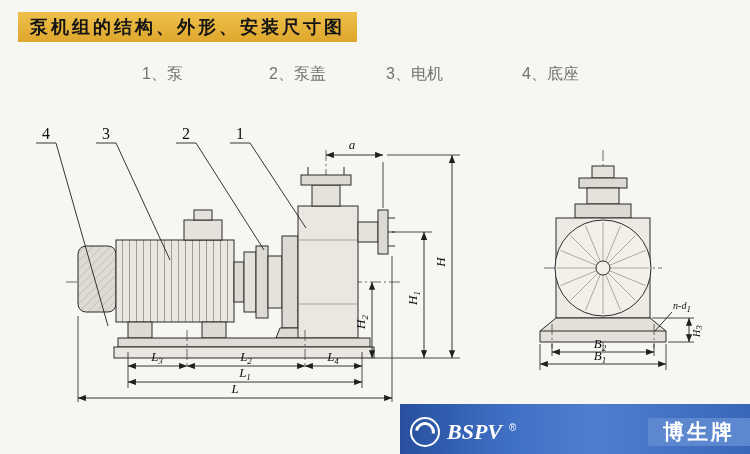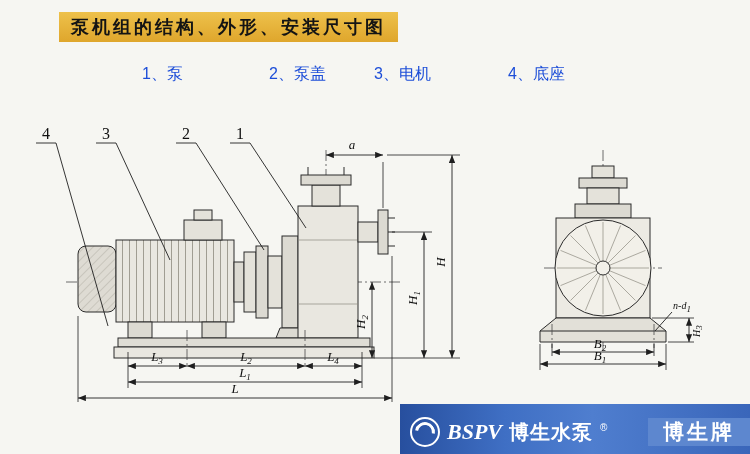--- a/index.html
+++ b/index.html
@@ -4,24 +4,24 @@
 <style>
   html,body{margin:0;padding:0;}
   .page{
     position:relative;width:750px;height:454px;overflow:hidden;
     background:#f6f6f2;
     font-family:"Liberation Sans",sans-serif;
   }
   .title{
     position:absolute;left:18px;top:12px;
     background:linear-gradient(180deg,#eec14b,#dfa62c);
-    padding:3px 12px;font-size:18px;font-weight:bold;letter-spacing:3px;color:#141414;margin-left:41px;
-  }
-  .legend-item{position:absolute;top:64px;font-size:16px;color:#1d4ed8;}
-  .li0{left:142px}.li1{left:269px}.li2{left:374px}.li3{left:508px}
+    padding:3px 12px;font-size:18px;font-weight:bold;letter-spacing:3px;color:#141414;
+  }
+  .legend-item{position:absolute;top:64px;font-size:16px;color:#737373;}
+  .li0{left:142px}.li1{left:269px}.li2{left:386px}.li3{left:522px}
 
   svg.drawing{position:absolute;left:0;top:0;}
   .ol{stroke:#2b2b2b;stroke-width:1;}
   .thin{stroke:#8d8a80;stroke-width:0.7;}
   .cl{stroke:#4a4a4a;stroke-width:0.8;stroke-dasharray:11 3 2 3;fill:none;}
   .dim{stroke:#1f1f1f;stroke-width:0.9;fill:none;}
   .ext{stroke:#1f1f1f;stroke-width:0.8;}
   .dim-text{font-family:"Liberation Serif",serif;font-style:italic;font-size:13px;fill:#101010;}
   .dim-small{font-size:10px;}
   .dim-sub{font-size:9px;}
@@ -251,20 +251,19 @@
         <line class="dim" x1="540" y1="364" x2="666" y2="364" marker-start="url(#arr)" marker-end="url(#arr)"></line>
         <text class="dim-text" x="600" y="360" text-anchor="middle"><tspan>B</tspan><tspan class="dim-sub" dy="3">1</tspan></text>
       </g>
     </g>
   </svg>
 
   <div class="banner">
     <div class="banner-left">
       <span class="logo"></span>
       <span class="brand-latin">BSPV</span>
-      <span class="brand-cn">博生水泵</span>
       <span class="brand-reg">®</span>
     </div>
     <div class="banner-divider"></div>
     <div class="banner-badge">博生牌</div>
   </div>
 
 </div>
 
 </body></html>

